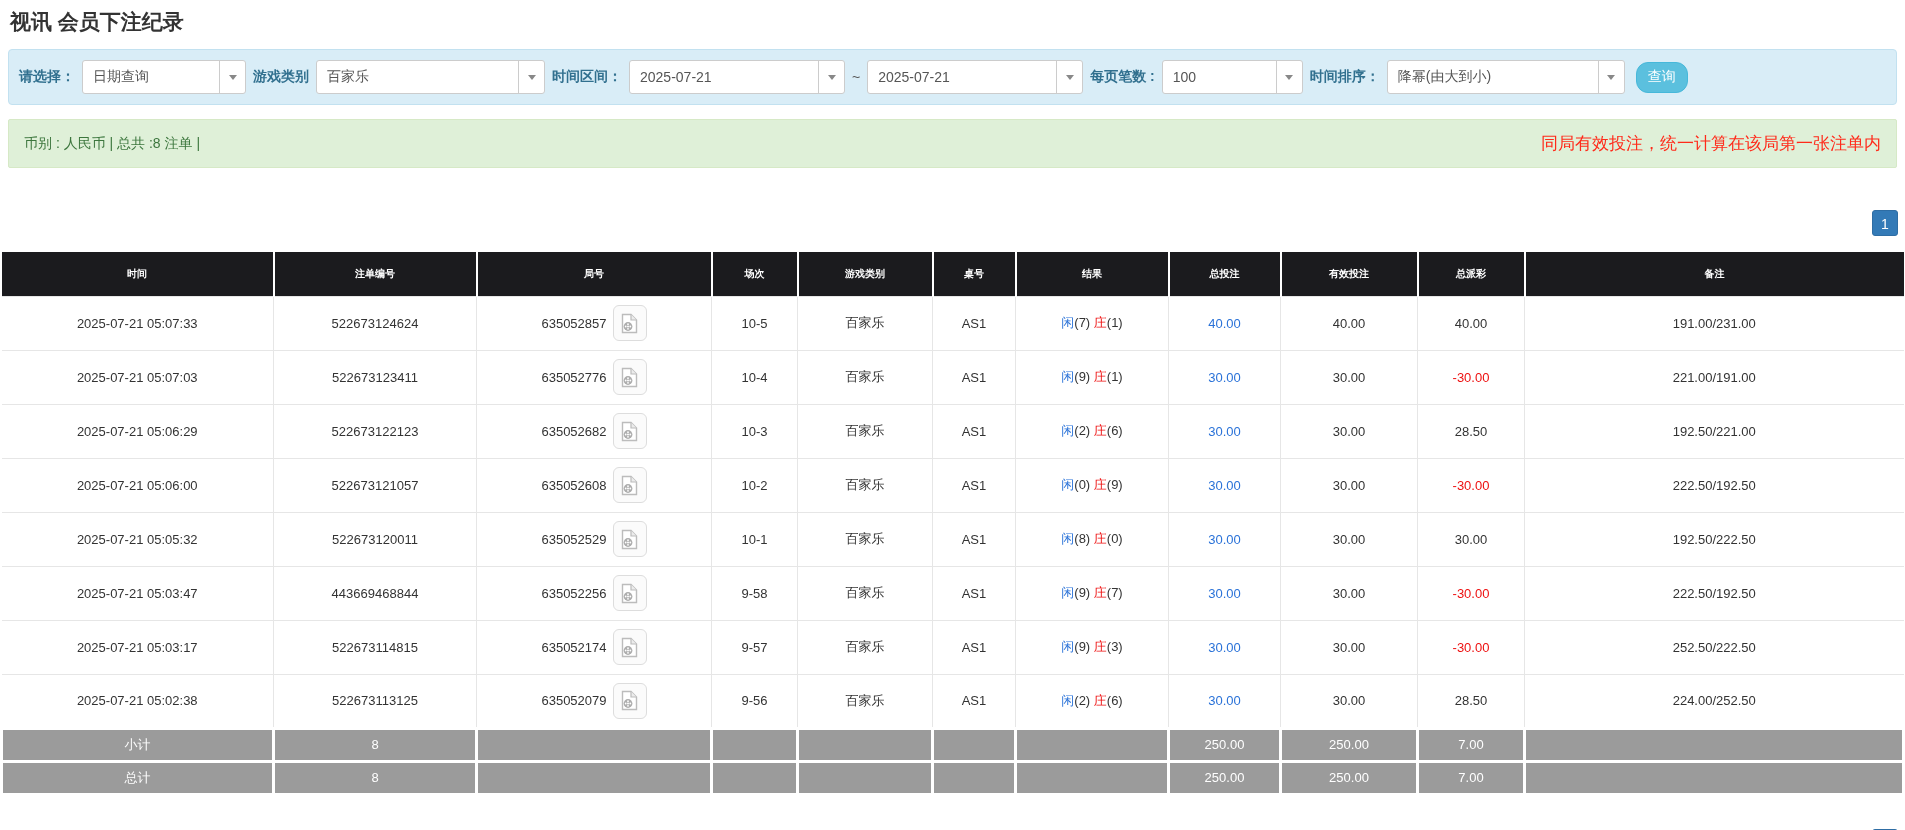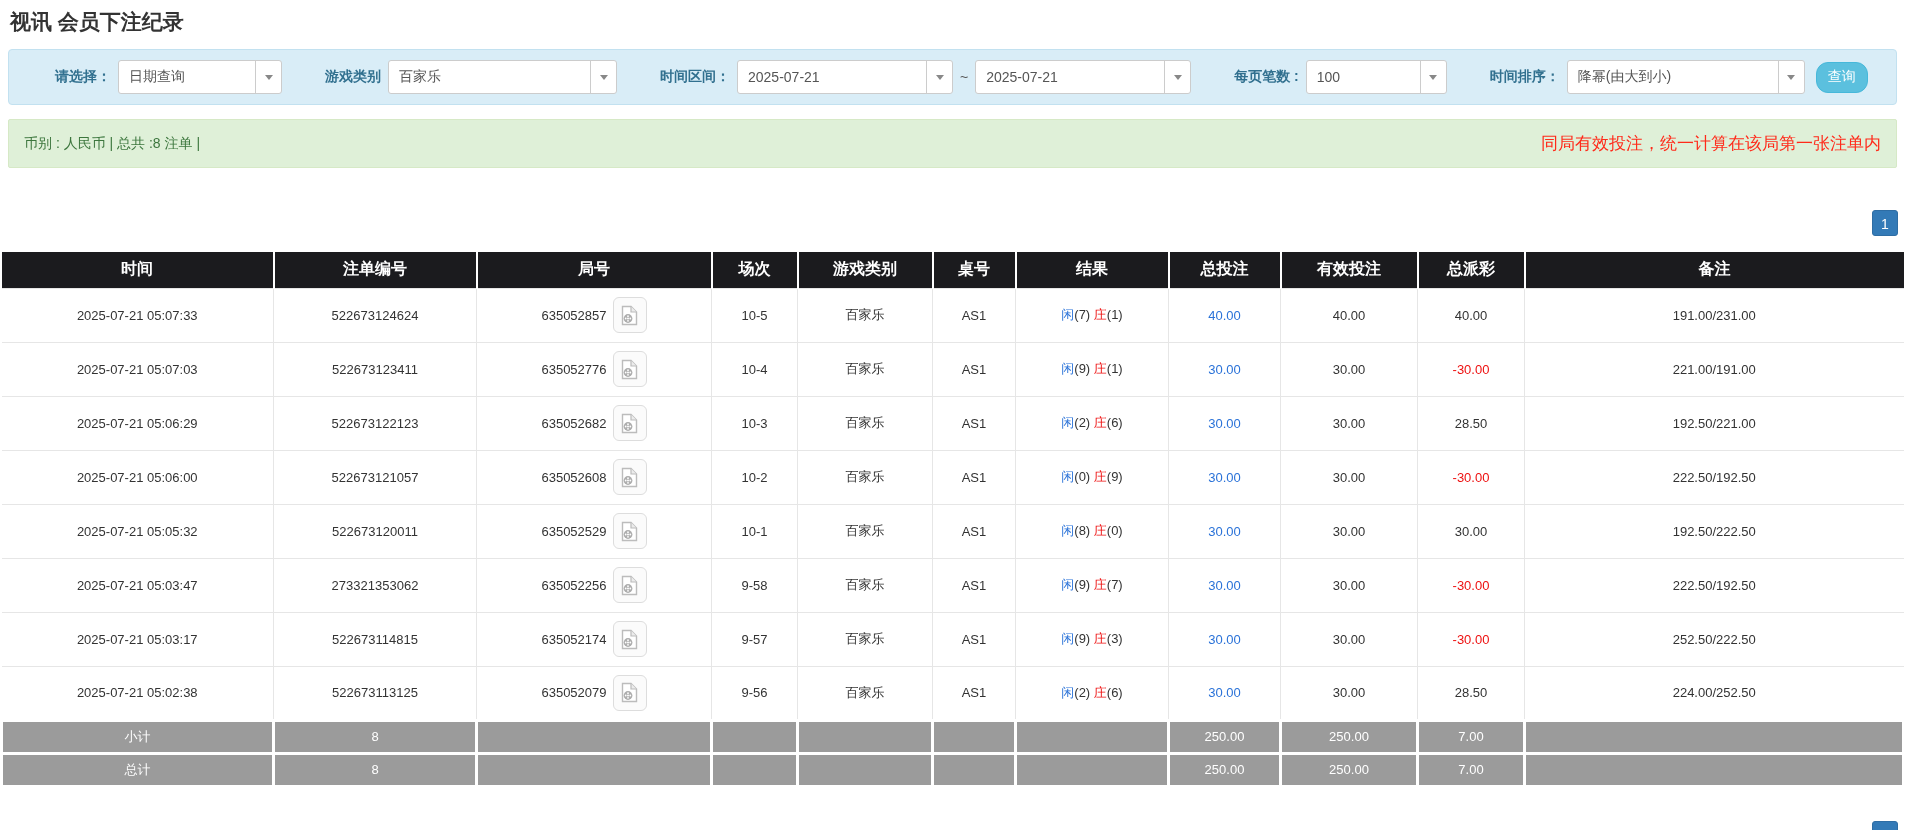--- a/index.html
+++ b/index.html
@@ -23,21 +23,21 @@
     width:1905px;height:830px;overflow:hidden;background:#fff;
     font-family:"Liberation Sans","DejaVu Sans",sans-serif;color:#333;
   }
   .page-title{font-size:21px;font-weight:bold;color:#333;margin:0;padding:8px 0 0 10px;}
   
   .filter-bar{
     margin:13px 8px 0 8px;background:var(--filter-bg);
     border:1px solid var(--filter-border);border-radius:4px;
     padding:10px 10px;display:flex;align-items:center;gap:7px;
   }
-  .f-label{color:var(--filter-label);font-weight:bold;font-size:14px;white-space:nowrap;margin-left:36px;}
+  .f-label{color:var(--filter-label);font-weight:bold;font-size:14px;white-space:nowrap;}
   .sel{
     background:#fff;border:1px solid #ccc;border-radius:3px;height:34px;
     display:flex;align-items:center;cursor:pointer;
   }
   .sel .sel-value{padding:0 10px;font-size:14px;color:#555;flex:1;white-space:nowrap;}
   .sel .sel-caret-zone{
     width:26px;align-self:stretch;border-left:1px solid #ccc;
     display:flex;align-items:center;justify-content:center;
   }
   .caret{width:0;height:0;border-left:4px solid transparent;border-right:4px solid transparent;border-top:5px solid #888;}
@@ -64,22 +64,22 @@
   .pager-top{margin-top:42px;margin-bottom:16px;}
   .pager-bottom{margin-top:33px;}
   .page-btn{
     display:inline-block;min-width:26px;height:26px;line-height:26px;text-align:center;
     background:var(--page-btn);color:#fff;font-size:14px;border:1px solid #2e6da4;
     border-radius:3px;cursor:pointer;
   }
   
   table.records{width:100%;border-collapse:collapse;table-layout:fixed;}
   thead th{
-    background:var(--header-bg);color:#fff;font-size:16px;font-weight:bold;
-    height:36px;border-left:2px solid #fff;
+    background:var(--header-bg);color:#fff;font-size:10px;font-weight:bold;
+    height:44px;border-left:2px solid #fff;
   }
   thead th:first-child{border-left:none;}
   tbody td{
     height:54px;text-align:center;font-size:13px;color:#333;
     border:1px solid #e6e6e6;background:#fff;
   }
   tbody td:first-child{border-left:none;}
   tbody td:last-child{border-right:none;}
   .round-cell-inner{display:flex;align-items:center;justify-content:center;gap:6px;}
   .video-btn{
@@ -341,21 +341,21 @@
       <span class="result-player">闲</span><span class="result-num">(8)</span>
       <span class="result-banker">庄</span><span class="result-num">(0)</span>
     </td>
     <td class="bet-link">30.00</td>
     <td>30.00</td>
     <td class="payout-cell">30.00</td>
     <td>192.50/222.50</td>
   </tr>
       <tr>
     <td>2025-07-21 05:03:47</td>
-    <td>273321353062</td>
+    <td>443669468844</td>
     <td>
       <span class="round-cell-inner">
         <span>635052256</span>
         <button class="video-btn">
           <svg width="17" height="21" viewBox="0 0 17 21">
             <path d="M1.5 1.5 h8.5 l5.5 5.5 v12.5 h-14 z" fill="#fff" stroke="#bcbcbc" stroke-width="1.4"></path>
             <path d="M10 1.5 v5.5 h5.5" fill="#ececec" stroke="#bcbcbc" stroke-width="1.2"></path>
             <circle cx="7" cy="13.5" r="4.4" fill="#adadad"></circle>
             <circle cx="7" cy="13.5" r="1.0" fill="#fff"></circle>
             <circle cx="7" cy="11.2" r="0.9" fill="#fff"></circle>

